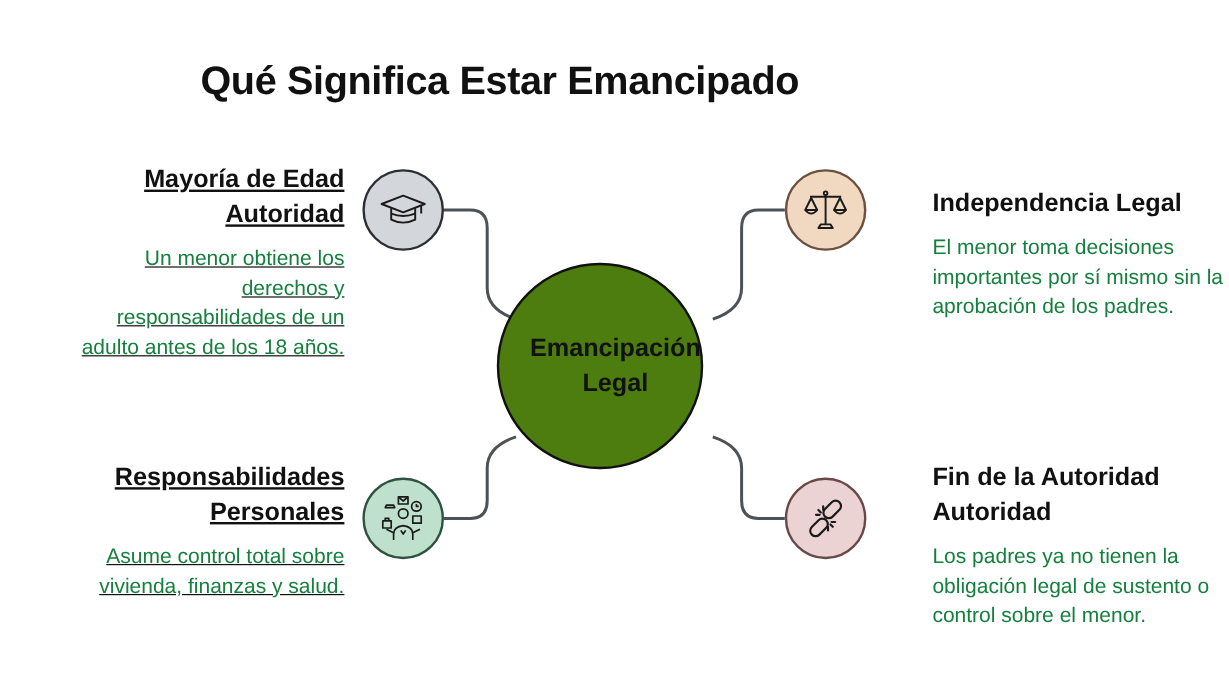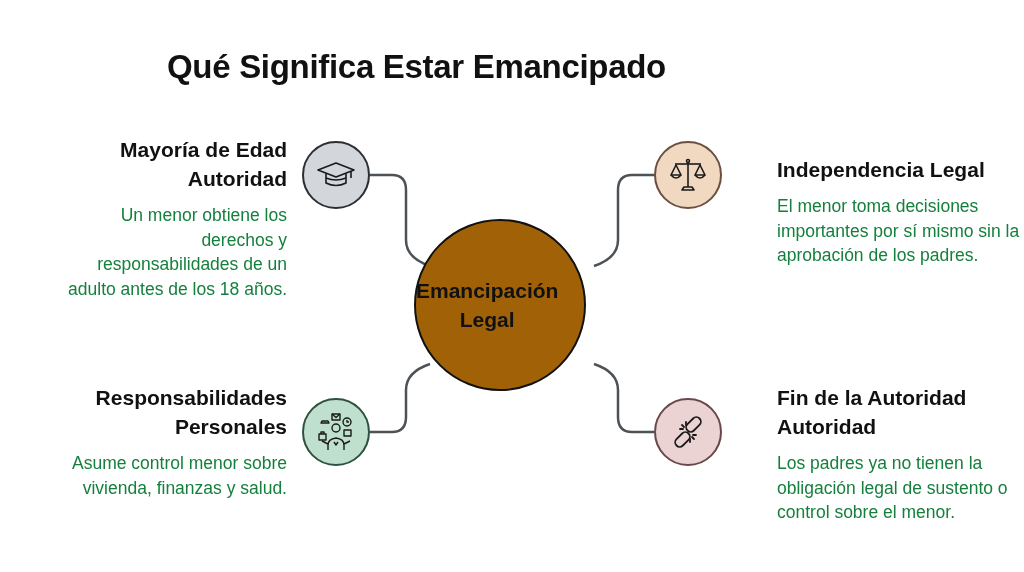--- a/index.html
+++ b/index.html
@@ -1,23 +1,23 @@
 <!DOCTYPE html>
 <html><head>
 <meta charset="utf-8">
 <style>
   html, body { margin: 0; padding: 0; background: #ffffff; }
   body { width: 1024px; height: 572px; position: relative; overflow: hidden; font-family: "Liberation Sans", "DejaVu Sans", sans-serif; color: #111111; }
   .title { position: absolute; left: 0; top: 48px; width: 833px; text-align: center; font-size: 33px; font-weight: bold; letter-spacing: -0.3px; }
   svg.connectors { position: absolute; left: 0; top: 0; }
-  .hub { position: absolute; left: 414px; top: 219px; width: 172px; height: 172px; border: 2.5px solid #111; border-radius: 50%; box-sizing: border-box; background: #a16207; display: flex; align-items: center; justify-content: flex-start; text-align: center; font-size: 21px; font-weight: bold; line-height: 29px; }
+  .hub { position: absolute; left: 414px; top: 219px; width: 172px; height: 172px; border: 2.5px solid #111; border-radius: 50%; box-sizing: border-box; background: #4d7c0f; display: flex; align-items: center; justify-content: flex-end; text-align: center; font-size: 21px; font-weight: bold; line-height: 29px; }
   .node { position: absolute; width: 68px; height: 68px; border-radius: 50%; box-sizing: border-box; border: 2.5px solid; display: flex; align-items: center; justify-content: center; }
   .node svg { width: 42px; height: 42px; }
   .block { position: absolute; }
-  .block.left { text-align: right; }
+  .block.left { text-align: right; text-decoration: underline; }
   .block.right { text-align: left; margin-left: 39px; }
   .block h2 { margin: 0; font-size: 21px; font-weight: bold; line-height: 29px; }
   .block p { margin: 10px 0 0 0; font-size: 17.5px; line-height: 24.5px; color: #15803d; }
 </style>
 </head>
 <body>
 
 <div class="title">Qué Significa Estar Emancipado</div>
 
 <svg class="connectors" width="1024" height="572">
@@ -87,19 +87,19 @@
   <p style="padding-left:18px;">Un menor obtiene los derechos y responsabilidades de un adulto antes de los 18 años.</p>
 </div>
 
 <div class="block right" style="left:738px;top:155px;width:250px;">
   <h2>Independencia Legal</h2>
   <p>El menor toma decisiones importantes por sí mismo sin la aprobación de los padres.</p>
 </div>
 
 <div class="block left" style="left:40px;top:383px;width:247px;">
   <h2><span>Responsabilidades</span><br><span>Personales</span></h2>
-  <p style="padding-left:8px;">Asume control menor sobre vivienda, finanzas y salud.</p>
+  <p style="padding-left:8px;">Asume control total sobre vivienda, finanzas y salud.</p>
 </div>
 
 <div class="block right" style="left:738px;top:383px;width:250px;">
   <h2><span>Fin de la Autoridad</span><br><span>Autoridad</span></h2>
   <p>Los padres ya no tienen la obligación legal de sustento o control sobre el menor.</p>
 </div>
 
 </body></html>

